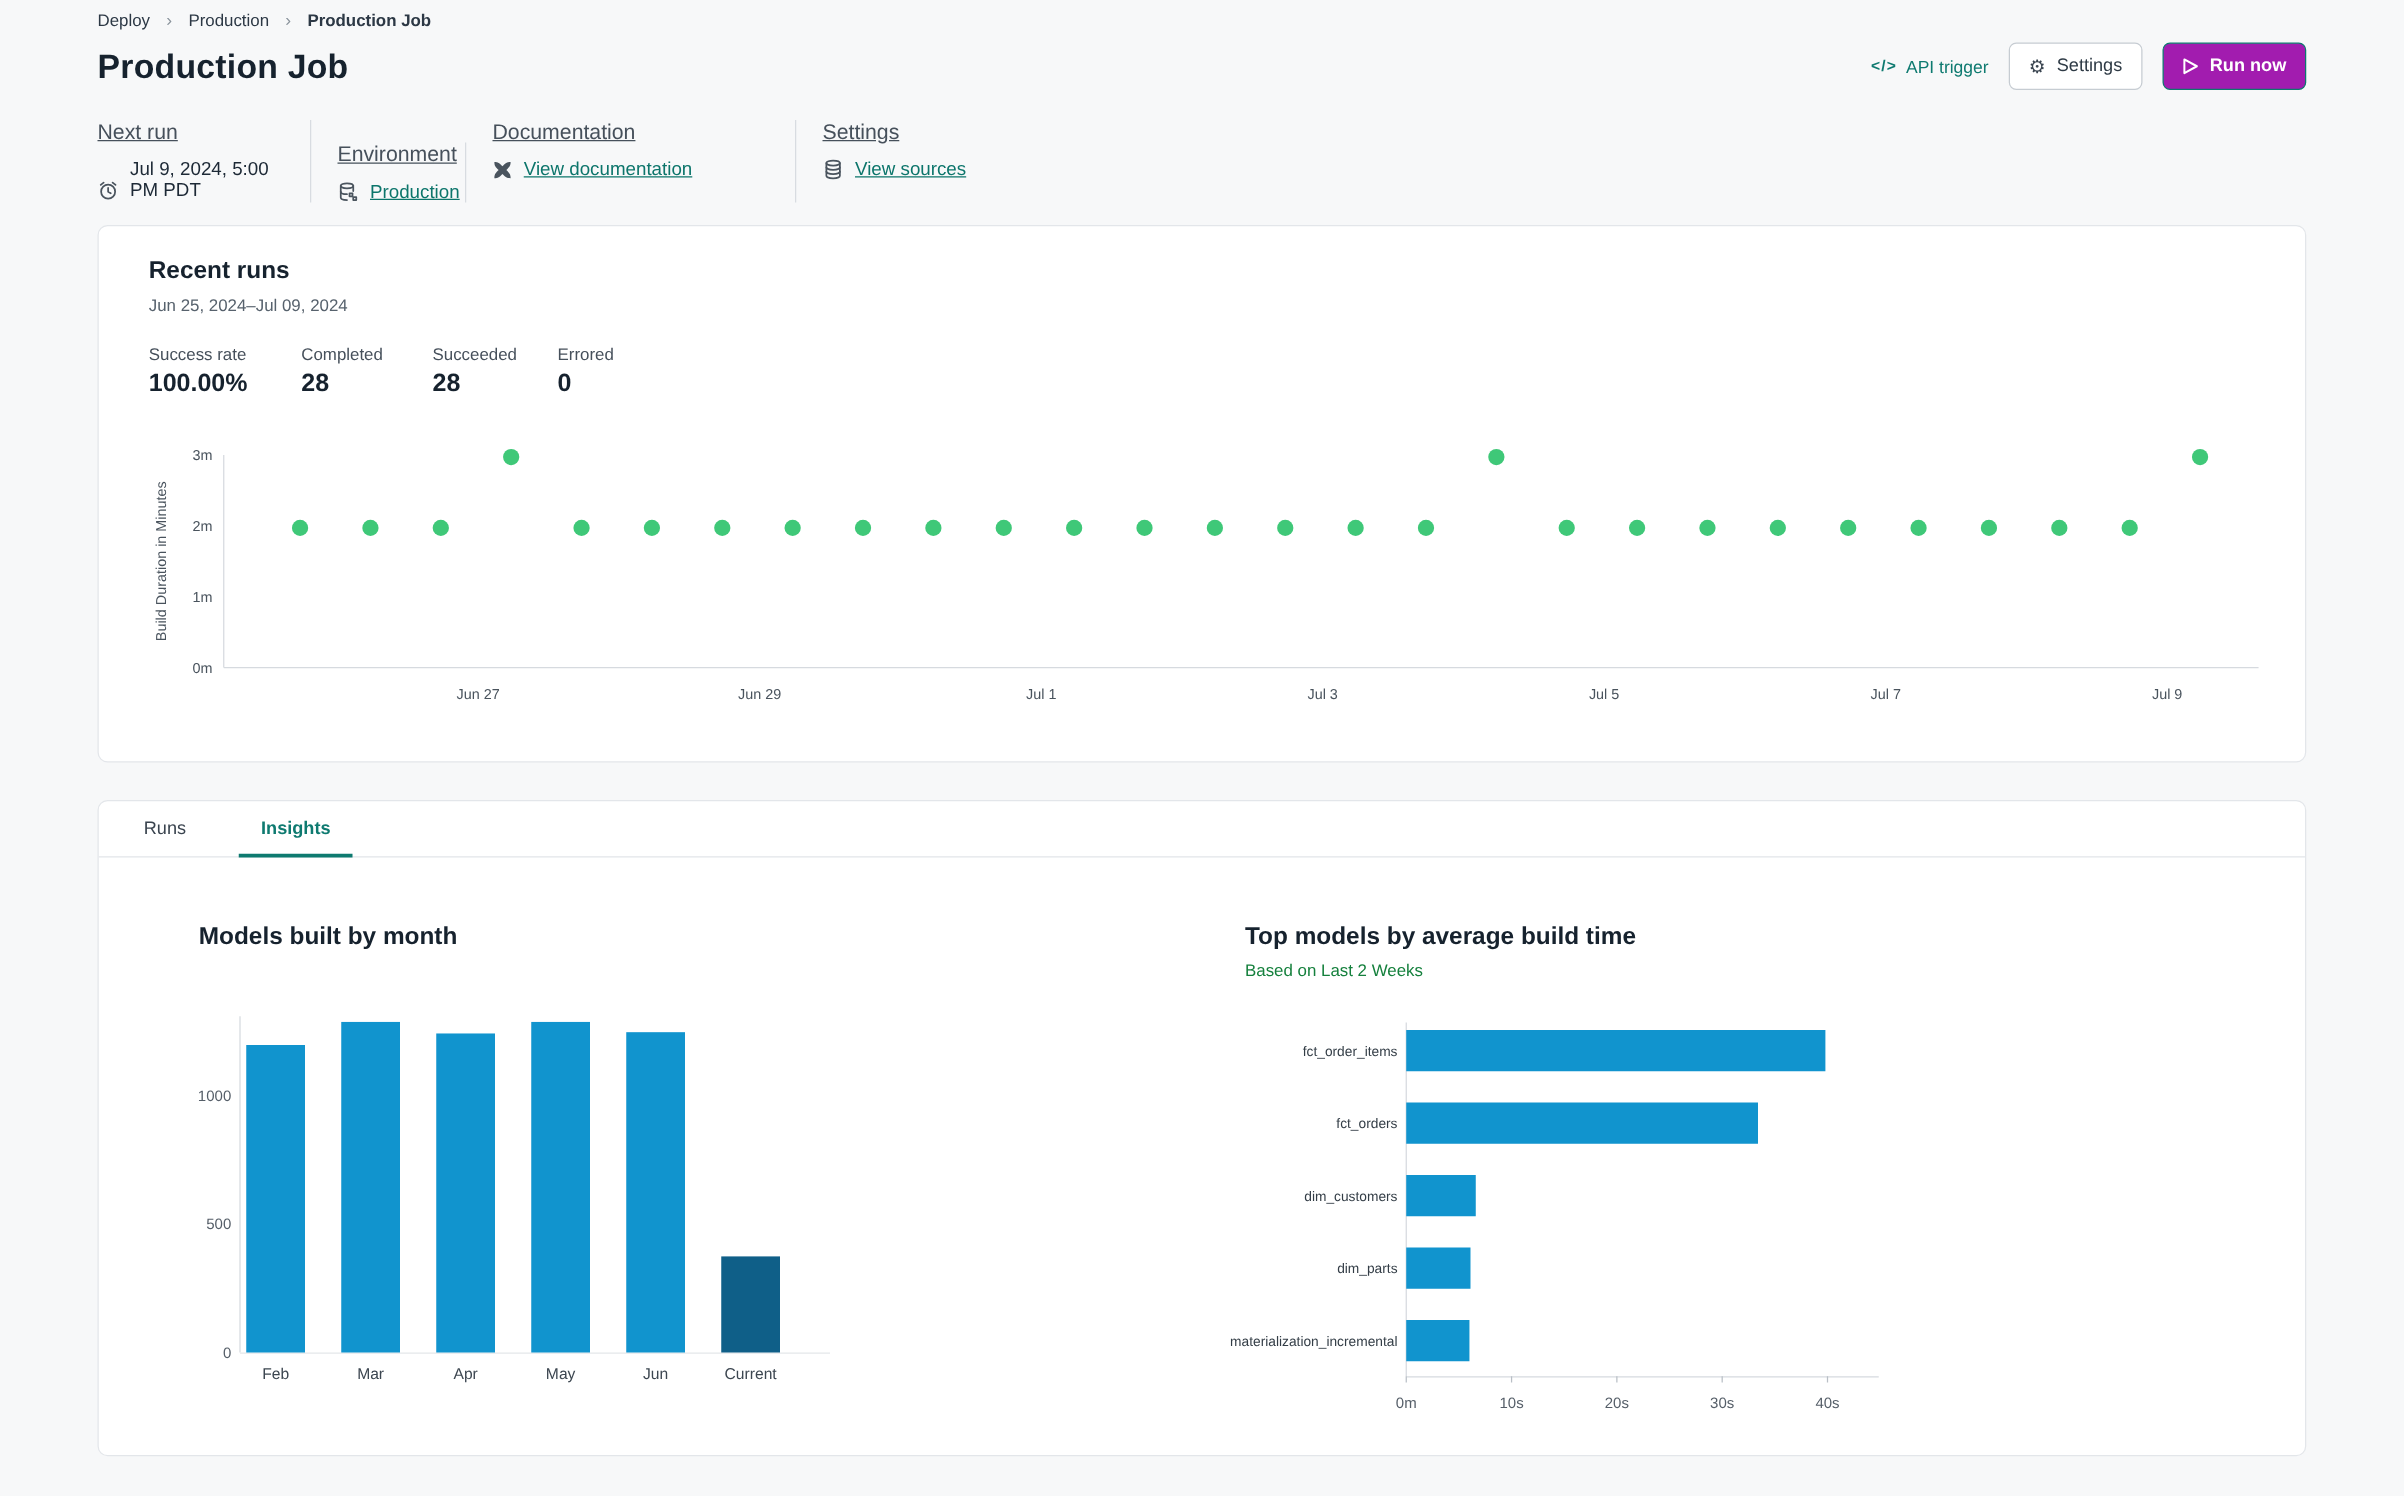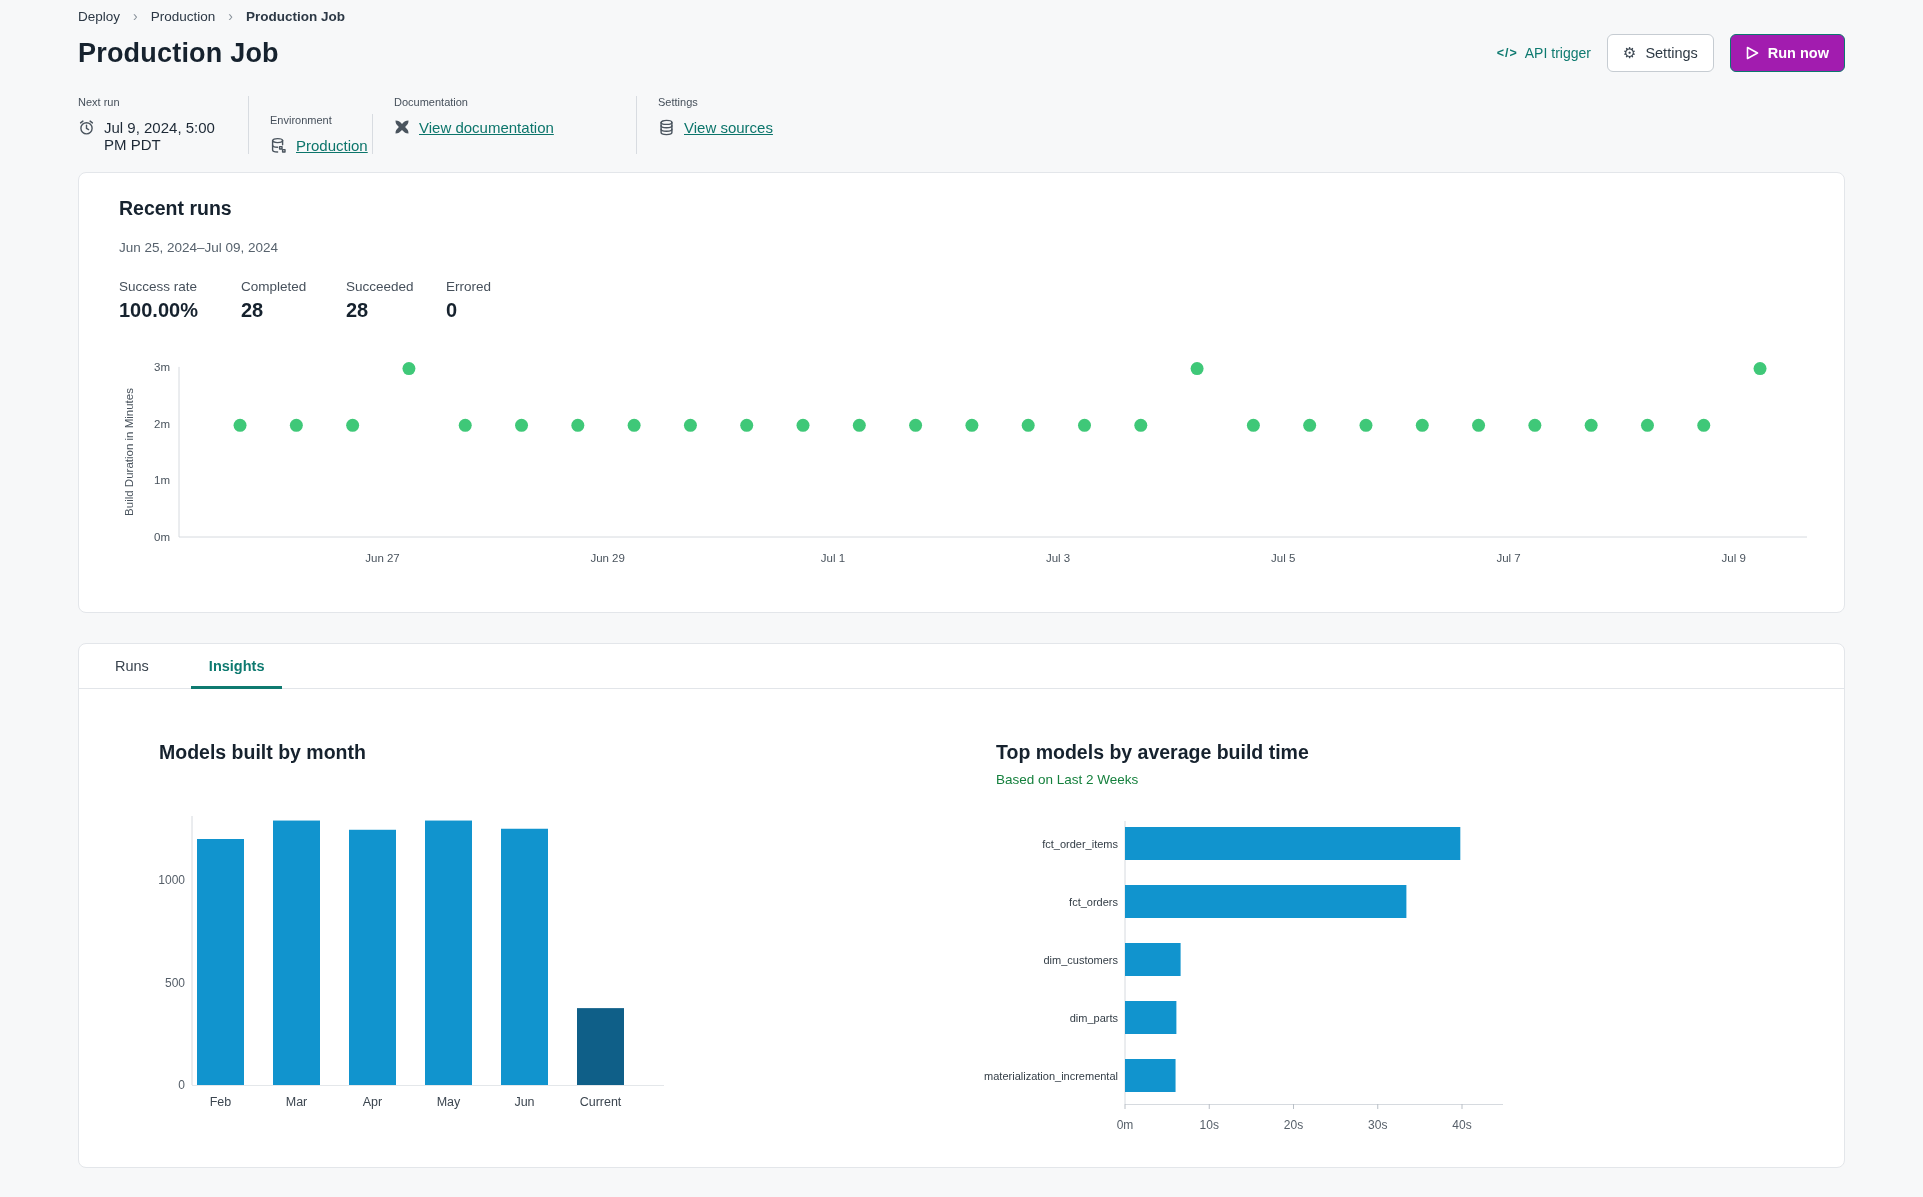--- a/index.html
+++ b/index.html
@@ -27,31 +27,31 @@
   .btn-primary{background:#a21caf;border:1px solid #0d786e;color:#fff;font-weight:600;}
   .gear{font-family:"DejaVu Sans",sans-serif;font-size:15px;line-height:1;color:#3a4550;}
   
   .info-strip{display:flex;margin-top:24px;}
   .info-col{padding-right:24px;border-right:1px solid #d8dce1;}
   .info-col + .info-col{padding-left:21px;}
   .info-col:last-child{border-right:none;}
   .info-col.c1{width:146px;}
   .info-col.c2{width:78px;margin-top:18px;}
   .info-col.c3{width:218px;}
-  .info-label{font-size:11px;color:#46505b;}
-  .info-value{display:flex;align-items:flex-start;gap:9px;margin-top:11px;font-size:15px;color:#1d2936;}
+  .info-label{font-size:17px;color:#46505b;text-decoration:underline;}
+  .info-value{display:flex;align-items:flex-end;gap:9px;margin-top:11px;font-size:15px;color:#1d2936;}
   .info-value a, .link{color:#0c756b;text-decoration:underline;cursor:pointer;}
   .ic{flex:0 0 auto;display:inline-flex;}
   .ic svg{stroke:#4a545e;fill:none;stroke-width:1.4;stroke-linecap:round;stroke-linejoin:round;}
   .ic.filled svg{fill:#4a545e;stroke:none;}
   
   .card{background:#fff;border:1px solid #e3e6ea;border-radius:8px;}
   .recent-card{margin-top:18px;padding:24px 40px 30px 40px;}
   .card-title{font-size:19.5px;font-weight:700;color:#16222e;}
-  .date-range{margin-top:20px;font-size:13.5px;color:#57626d;}
+  .date-range{margin-top:9px;font-size:13.5px;color:#57626d;}
   .stats-row{display:flex;margin-top:24px;}
   .stat{min-width:122px;}
   .stat.s2{min-width:105px;}
   .stat.s3{min-width:100px;}
   .stat-label{font-size:13.5px;color:#46505b;}
   .stat-value{margin-top:5px;font-size:20px;font-weight:700;color:#16222e;}
   .scatter-wrap{margin-top:32px;}
   
   .main-card{margin-top:30px;height:525px;box-sizing:border-box;}
   .tab-bar{display:flex;align-items:stretch;height:44px;border-bottom:1px solid #e2e5e9;padding-left:18px;gap:24px;}

